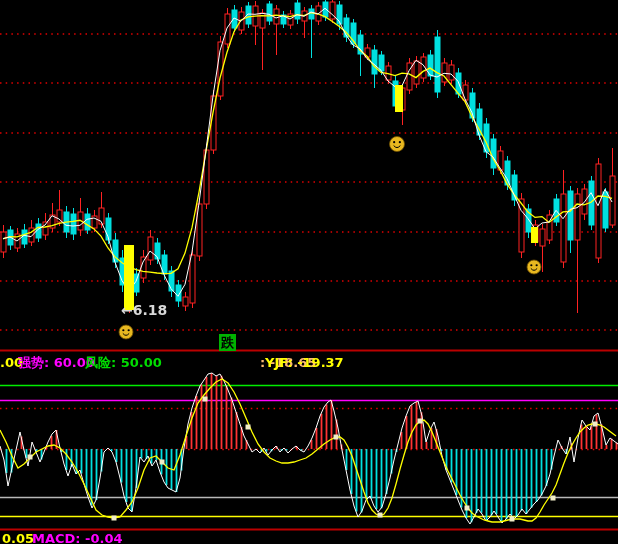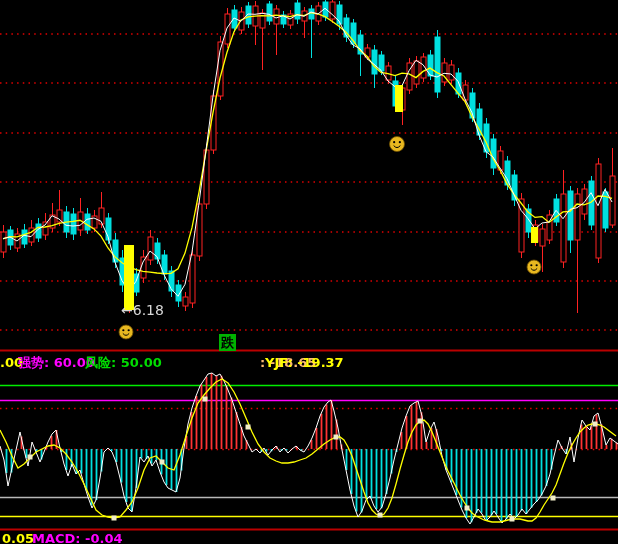--- a/index.html
+++ b/index.html
@@ -5,21 +5,21 @@
   html,body{margin:0;padding:0;background:#000;}
   .screen{position:relative;width:618px;height:544px;background:#000;overflow:hidden;
           font-family:"DejaVu Sans",sans-serif;}
   #chart-svg{position:absolute;left:0;top:0;}
   .txt-row{position:absolute;left:0;width:499px;height:17px;}
   .txt-row span{position:absolute;top:0;white-space:nowrap;font-size:13px;line-height:17px;font-weight:bold;}
   #indicator-row{top:354px;}
   #macd-row{top:530px;}
   #fall-badge{position:absolute;width:17px;height:17px;text-align:center;
               font-size:13px;line-height:17px;font-weight:bold;}
-  #low-annotation{position:absolute;font-size:14px;font-weight:normal;white-space:nowrap;}
+  #low-annotation{position:absolute;font-size:14px;font-weight:bold;white-space:nowrap;}
 </style>
 </head>
 <body>
 
 <div class="screen">
   <svg id="chart-svg" width="618" height="544">
       <g>
         <line x1="0" y1="34" x2="618" y2="34" stroke="#e00000" stroke-width="1.5" stroke-dasharray="1.5 4.2"></line>
         <line x1="0" y1="83" x2="618" y2="83" stroke="#e00000" stroke-width="1.5" stroke-dasharray="1.5 4.2"></line>
         <line x1="0" y1="133" x2="618" y2="133" stroke="#e00000" stroke-width="1.5" stroke-dasharray="1.5 4.2"></line>

